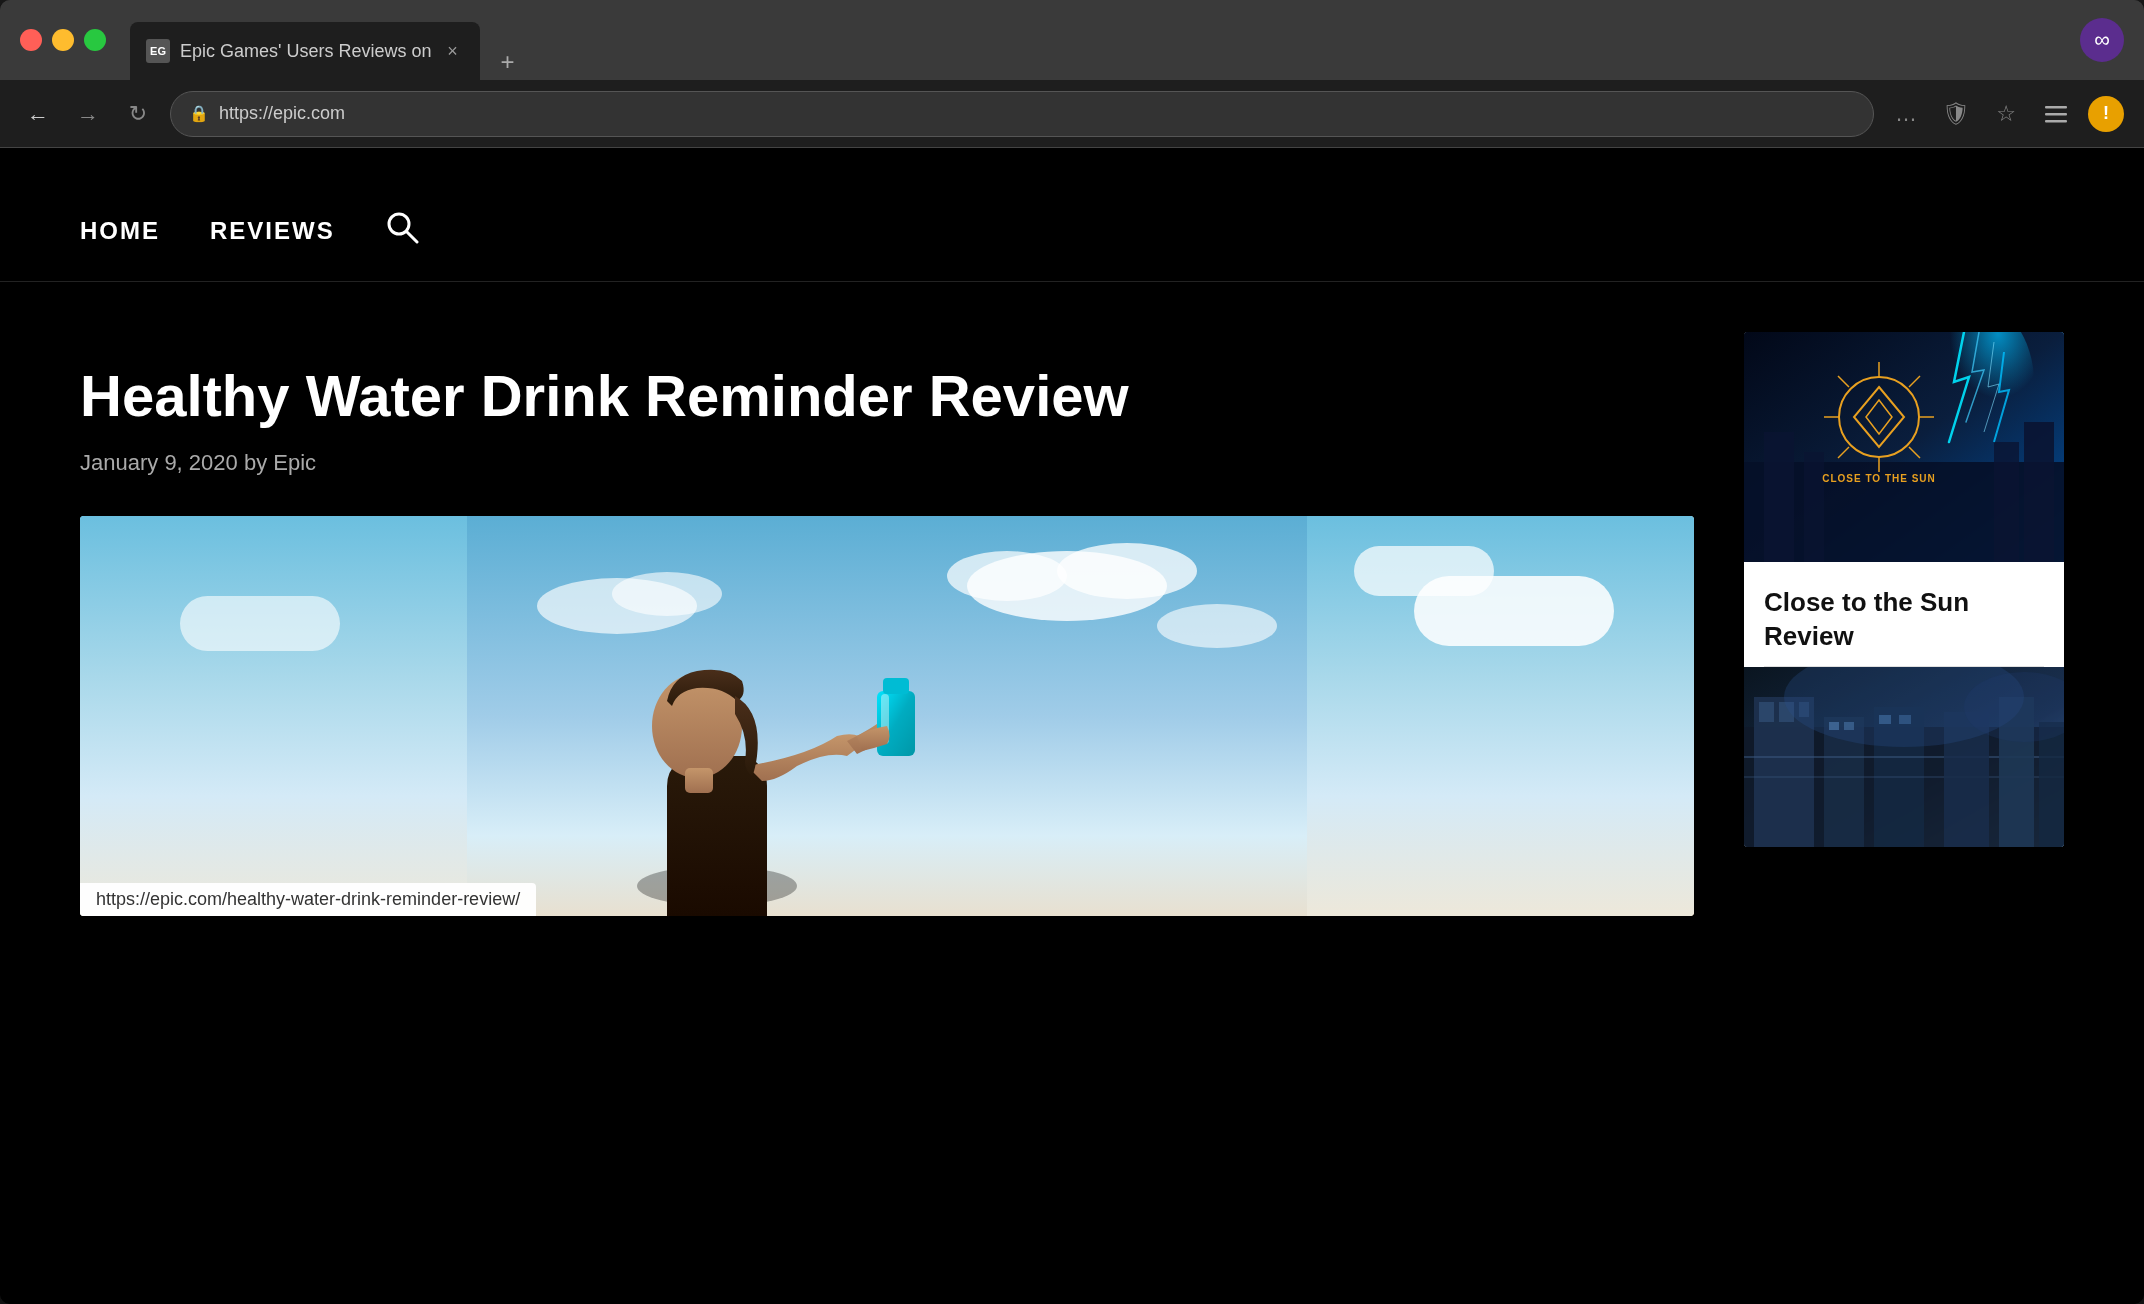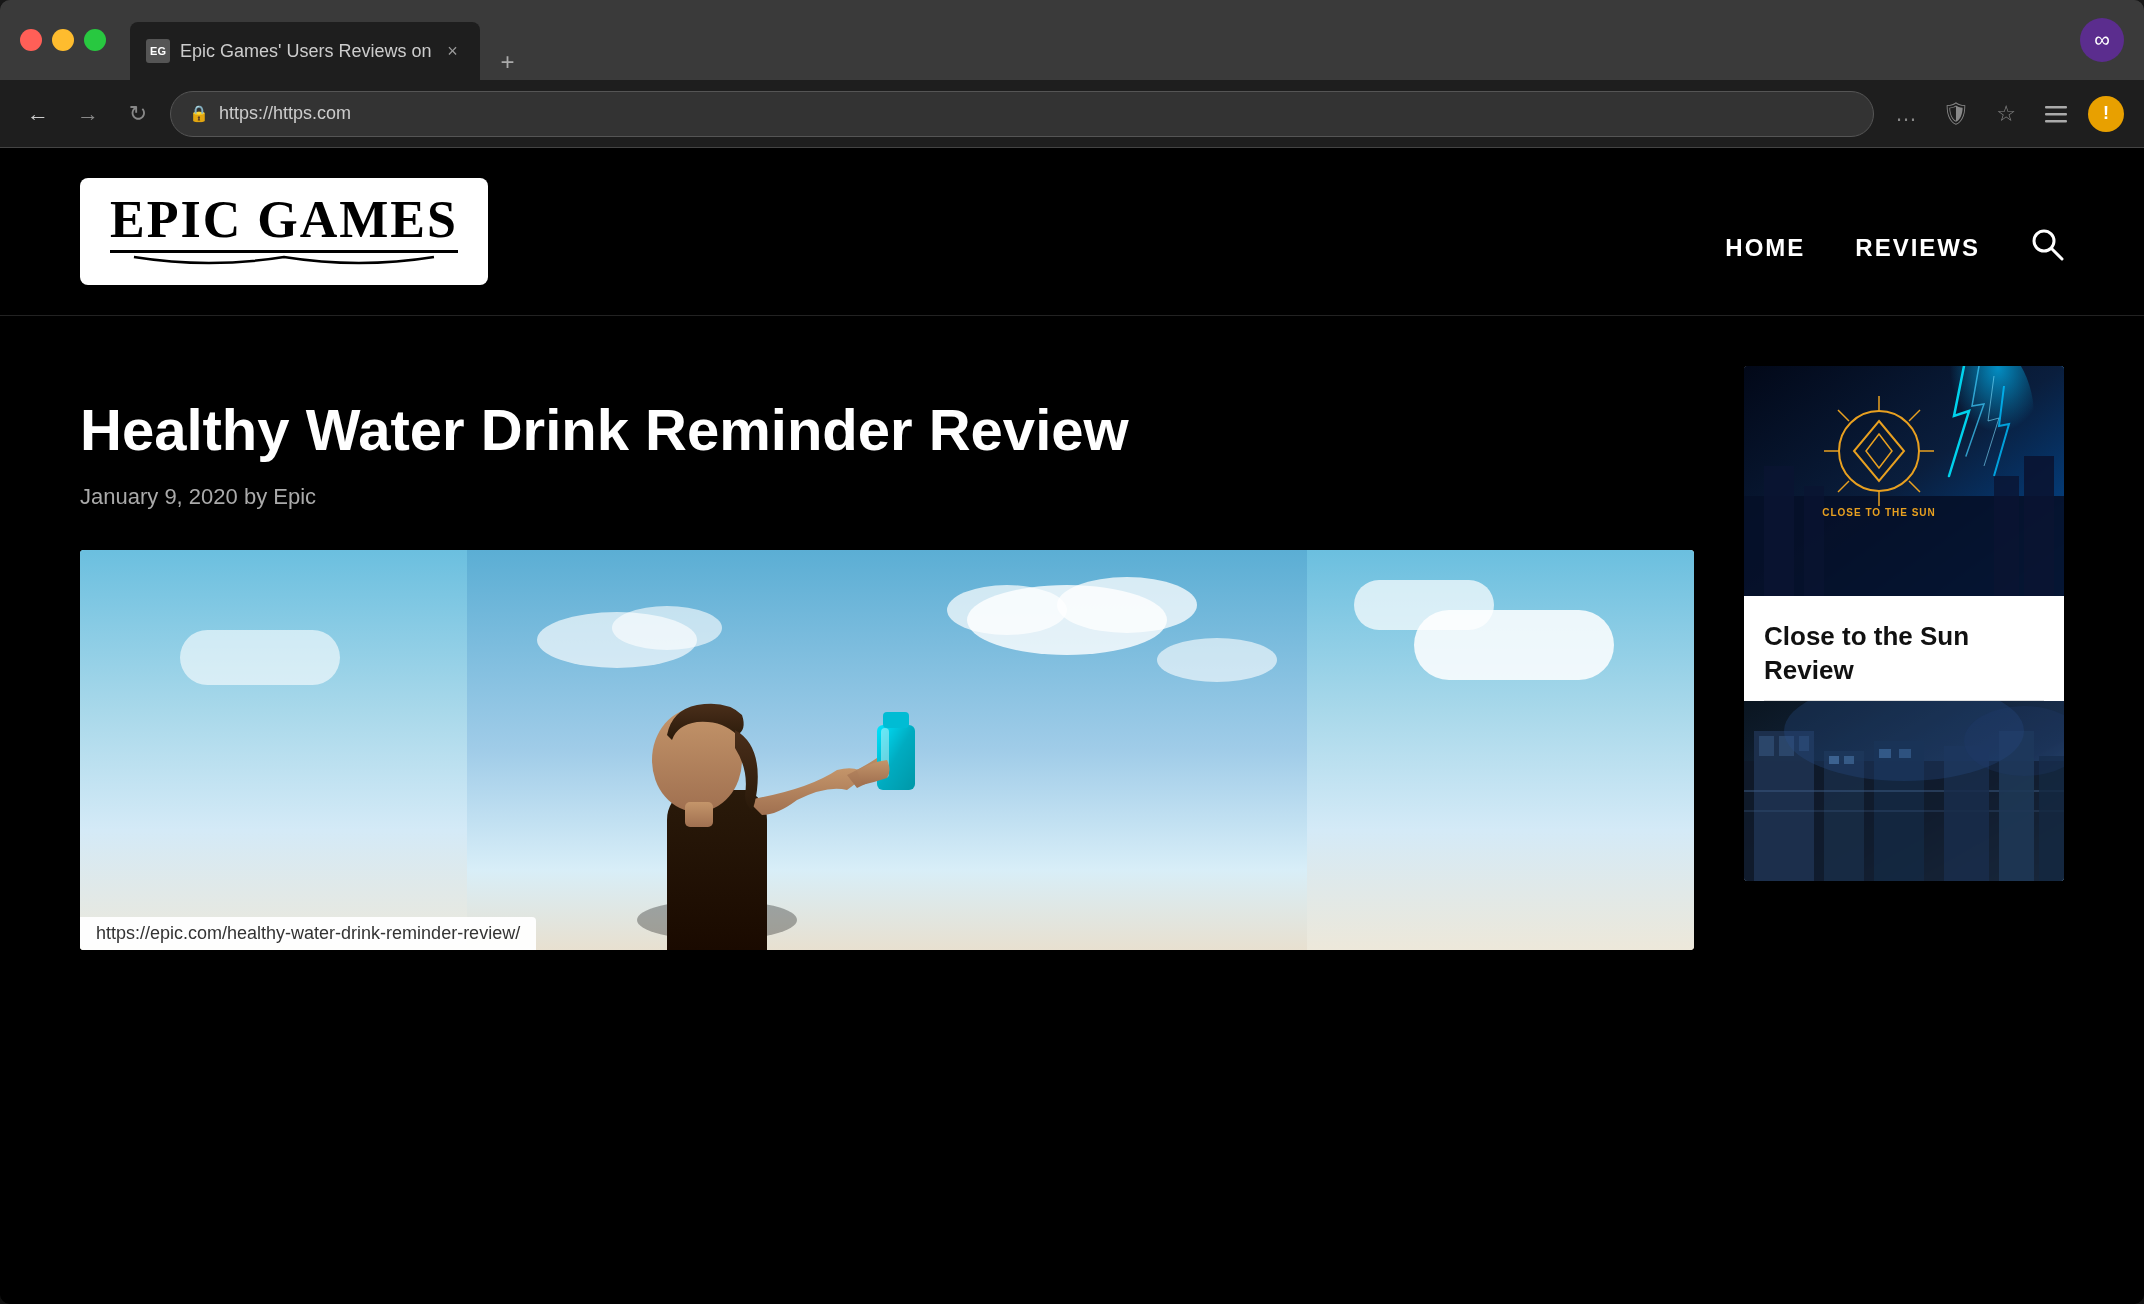--- a/index.html
+++ b/index.html
@@ -428,21 +428,21 @@
     </div>
     <div class="profile-icon">∞</div>
   </div>
 
   <div class="address-bar">
     <div class="nav-btn active">←</div>
     <div class="nav-btn">→</div>
     <div class="nav-btn">↻</div>
     <div class="url-bar">
       <span class="url-lock">🔒</span>
-      <span class="url-text">https://https.com</span>
+      <span class="url-text">https://epic.com</span>
     </div>
     <div class="address-actions">
       <span class="addr-btn">…</span>
       <span class="addr-btn">🛡</span>
       <span class="addr-btn">☆</span>
       <span class="addr-btn">
         <svg width="22" height="22" viewBox="0 0 22 22">
           <rect y="3" width="22" height="2.5" fill="#aaa" rx="1"></rect>
           <rect y="10" width="22" height="2.5" fill="#aaa" rx="1"></rect>
           <rect y="17" width="22" height="2.5" fill="#aaa" rx="1"></rect>
@@ -452,29 +452,20 @@
         <div style="width:36px;height:36px;background:#e8a000;border-radius:50%;display:flex;align-items:center;justify-content:center;">
           <span style="color:white;font-size:18px;font-weight:bold;">!</span>
         </div>
       </div>
     </div>
   </div>
 
   <div class="page-content">
 
     <div class="site-header">
-      <div class="epic-logo">
-        <div style="font-size:52px;font-weight:900;color:#000;letter-spacing:2px;line-height:1;font-family:Georgia,serif;">EPIC GAMES</div>
-        <div style="position:relative;width:100%;margin-top:4px;">
-          <div style="height:3px;background:#000;width:100%;"></div>
-          <svg width="100%" height="16" viewBox="0 0 300 16" style="display:block;">
-            <path d="M0,4 Q75,16 150,4 Q225,16 300,4" stroke="#000" stroke-width="2.5" fill="none"></path>
-          </svg>
-        </div>
-      </div>
 
       <div class="site-nav">
         <a class="nav-link">HOME</a>
         <a class="nav-link">REVIEWS</a>
         <span class="search-icon-nav">
           <svg width="34" height="34" viewBox="0 0 34 34" fill="none">
             <circle cx="14" cy="14" r="10" stroke="white" stroke-width="3"></circle>
             <line x1="22" y1="22" x2="32" y2="32" stroke="white" stroke-width="3" stroke-linecap="round"></line>
           </svg>
         </span>

